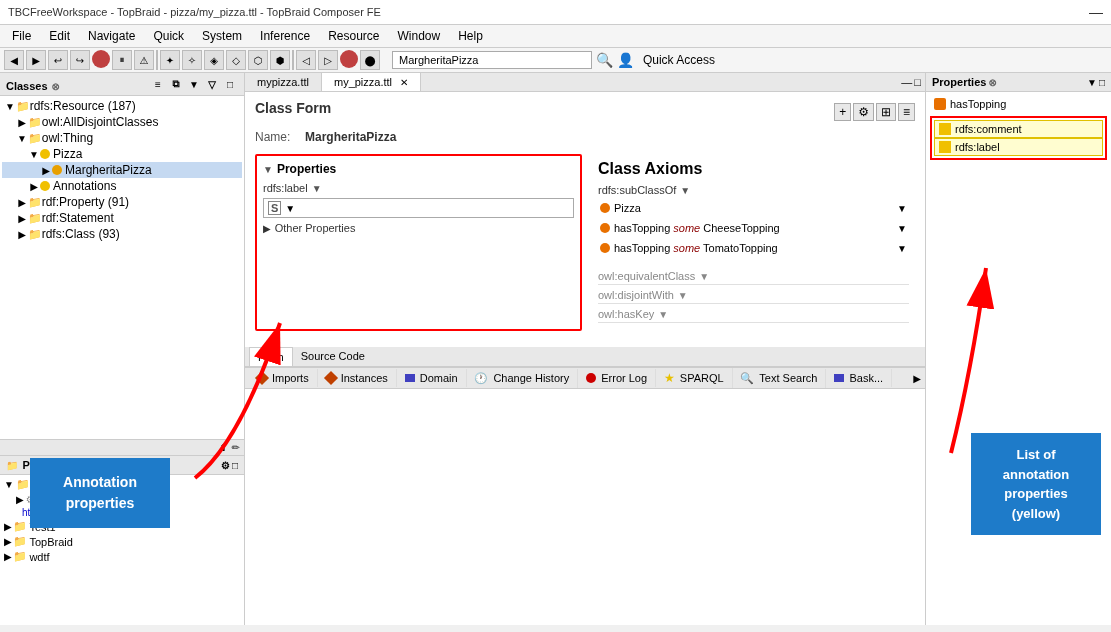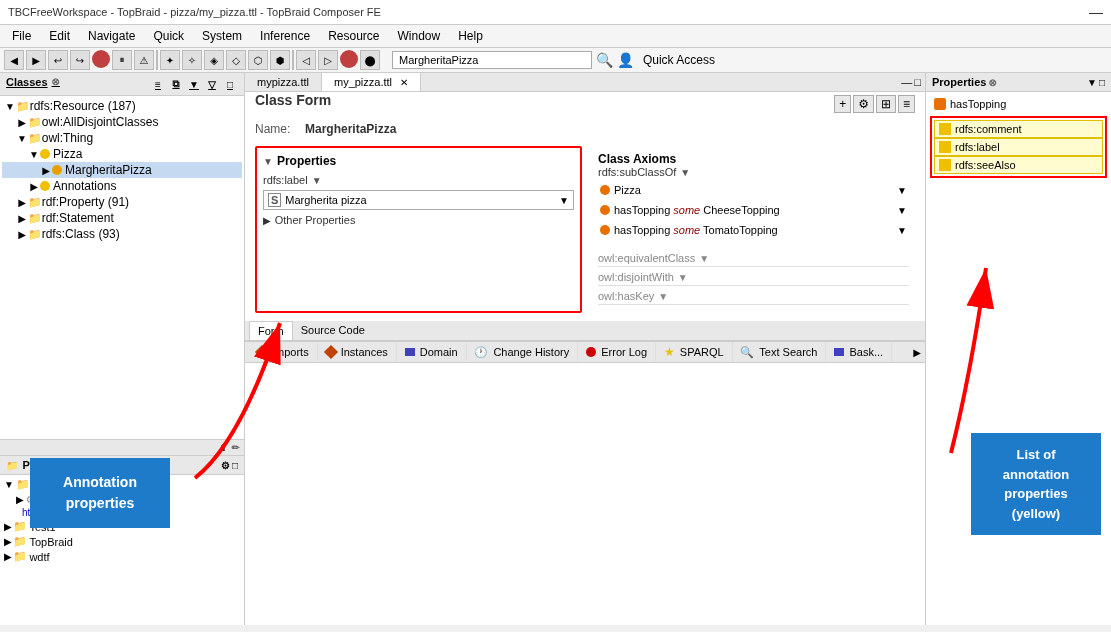--- a/index.html
+++ b/index.html
@@ -16,21 +16,21 @@
     .toolbar { background: #f5f5f5; border-bottom: 1px solid #ccc; display: flex; align-items: center; padding: 2px 4px; gap: 4px; }
     .toolbar-btn { width: 20px; height: 20px; background: #e0e0e0; border: 1px solid #bbb; cursor: pointer; font-size: 10px; display: flex; align-items: center; justify-content: center; }
     .toolbar-search { display: flex; align-items: center; margin-left: auto; }
     .toolbar-search input { border: 1px solid #aaa; padding: 2px 6px; font-size: 11px; width: 180px; }
 
     
     .main-layout { display: flex; height: calc(632px - 80px); }
 
     
     .left-panel { width: 245px; border-right: 1px solid #ccc; display: flex; flex-direction: column; background: #fff; }
-    .panel-header { background: #e8e8e8; border-bottom: 1px solid #ccc; padding: 3px 6px; display: flex; align-items: flex-start; gap: 4px; font-size: 11px; font-weight: bold; text-decoration: underline; }
+    .panel-header { background: #e8e8e8; border-bottom: 1px solid #ccc; padding: 3px 6px; display: flex; align-items: flex-end; gap: 4px; font-size: 11px; font-weight: bold; }
     .panel-header-icons { margin-left: auto; display: flex; gap: 2px; }
     .panel-icon-btn { width: 16px; height: 16px; cursor: pointer; font-size: 10px; display: flex; align-items: center; justify-content: center; }
 
     .tree-area { flex: 1; overflow-y: auto; padding: 2px; }
     .tree-item { display: flex; align-items: center; cursor: pointer; padding: 1px 2px; }
     .tree-item.selected { background: #c5d9f1; }
     .tree-indent { display: inline-block; }
     .tree-toggle { width: 12px; display: inline-flex; align-items: center; justify-content: center; font-size: 10px; cursor: pointer; }
     .tree-label { font-size: 12px; }
     .circle-orange { width: 10px; height: 10px; border-radius: 50%; background: #e8a000; display: inline-block; }
@@ -42,41 +42,41 @@
 
     
     .center-panel { flex: 1; display: flex; flex-direction: column; background: #fff; border-right: 1px solid #ccc; }
     .tab-bar { background: #e8e8e8; border-bottom: 1px solid #ccc; display: flex; align-items: center; }
     .tab { padding: 3px 12px; border-right: 1px solid #ccc; cursor: pointer; font-size: 11px; display: flex; align-items: center; gap: 4px; }
     .tab.active { background: #fff; border-top: 1px solid #ccc; margin-top: -1px; }
     .tab-close { font-size: 10px; cursor: pointer; margin-left: 4px; }
     .tab-bar-right { margin-left: auto; padding: 2px 4px; display: flex; gap: 2px; }
 
     
-    .class-form { flex: 1; overflow-y: auto; padding: 0 10px; }
+    .class-form { flex: 1; overflow-y: auto; padding: 8px 10px; }
     .class-form-title { font-size: 14px; font-weight: bold; margin-bottom: 8px; color: #333; }
     .form-row { display: flex; align-items: flex-end; margin-bottom: 8px; }
     .form-label { font-size: 12px; color: #555; width: 50px; }
     .form-name-val { font-size: 12px; font-weight: bold; color: #333; }
 
     .two-col { display: flex; gap: 10px; margin-bottom: 8px; }
 
     
     .section-box { border: 2px solid red; border-radius: 2px; padding: 6px; flex: 1; }
     .section-header { display: flex; align-items: center; gap: 4px; font-weight: bold; font-size: 12px; margin-bottom: 6px; cursor: pointer; }
     .section-triangle { color: #555; font-size: 10px; }
     .prop-row { display: flex; align-items: center; gap: 4px; margin-bottom: 4px; }
     .prop-label { font-size: 11px; color: #333; }
     .prop-dropdown { font-size: 10px; color: #555; cursor: pointer; }
     .other-props { font-size: 11px; color: #333; display: flex; align-items: center; gap: 4px; margin-top: 4px; }
     .other-props-toggle { font-size: 10px; }
 
     
     .axioms-box { flex: 1; padding: 6px; }
-    .axiom-section-header { font-weight: bold; font-size: 12px; margin-bottom: 0; display: flex; gap: 4px; }
+    .axiom-section-header { font-weight: bold; font-size: 16px; margin-bottom: 6px; display: flex; gap: 4px; }
     .axiom-row { display: flex; align-items: center; gap: 4px; margin-bottom: 4px; padding: 2px; }
     .axiom-text { font-size: 11px; }
     .axiom-keyword { color: #8b0000; font-style: italic; }
     .orange-dot { width: 10px; height: 10px; background: #e8800; border-radius: 50%; display: inline-block; background: #e87000; }
     .axiom-empty-row { border-bottom: 1px solid #e0e0e0; display: flex; align-items: center; gap: 4px; padding: 2px 0; margin-bottom: 2px; }
     .axiom-empty-label { font-size: 11px; color: #888; display: flex; align-items: center; gap: 4px; }
 
     
     .center-bottom-tabs { background: #e8e8e8; border-top: 1px solid #ccc; display: flex; align-items: center; padding: 0 4px; }
     .center-bottom-tab { padding: 3px 8px; font-size: 11px; cursor: pointer; display: flex; align-items: center; gap: 3px; border-right: 1px solid #ddd; }
@@ -317,21 +317,20 @@
           <div class="section-header">
             <span class="section-triangle">▼</span>
             <span>Properties</span>
           </div>
           <div class="prop-row">
             <span class="prop-label">rdfs:label</span>
             <span class="prop-dropdown">▼</span>
           </div>
           <div style="display:flex;align-items:center;border:1px solid #aaa;background:#fff;padding:2px 4px;margin-bottom:4px;">
             <span style="font-size:11px;color:#555;margin-right:4px;border:1px solid #888;padding:0 2px;font-weight:bold;">S</span>
-            <span style="font-size:11px;flex:1;">Margherita pizza</span>
             <span style="font-size:10px;cursor:pointer;">▼</span>
           </div>
           <div class="other-props">
             <span class="other-props-toggle">▶</span>
             <span>Other Properties</span>
           </div>
         </div>
 
         <div class="axioms-box">
           <div class="axiom-section-header">
@@ -442,24 +441,20 @@
 
       <div style="border:2px solid red;padding:2px;margin-top:4px;">
         <div class="prop-item highlighted">
           <span class="yellow-square"></span>
           <span>rdfs:comment</span>
         </div>
         <div class="prop-item highlighted">
           <span class="yellow-square"></span>
           <span>rdfs:label</span>
         </div>
-        <div class="prop-item highlighted">
-          <span class="yellow-square"></span>
-          <span>rdfs:seeAlso</span>
-        </div>
       </div>
     </div>
   </div>
 
   <div style="position:absolute;left:30px;top:385px;z-index:10;">
     <div style="background:#1e7bc9;color:white;font-size:14px;font-weight:bold;padding:14px 18px;line-height:1.5;text-align:center;min-width:140px;">
       <span>Annotation<br>properties</span>
     </div>
   </div>
 

